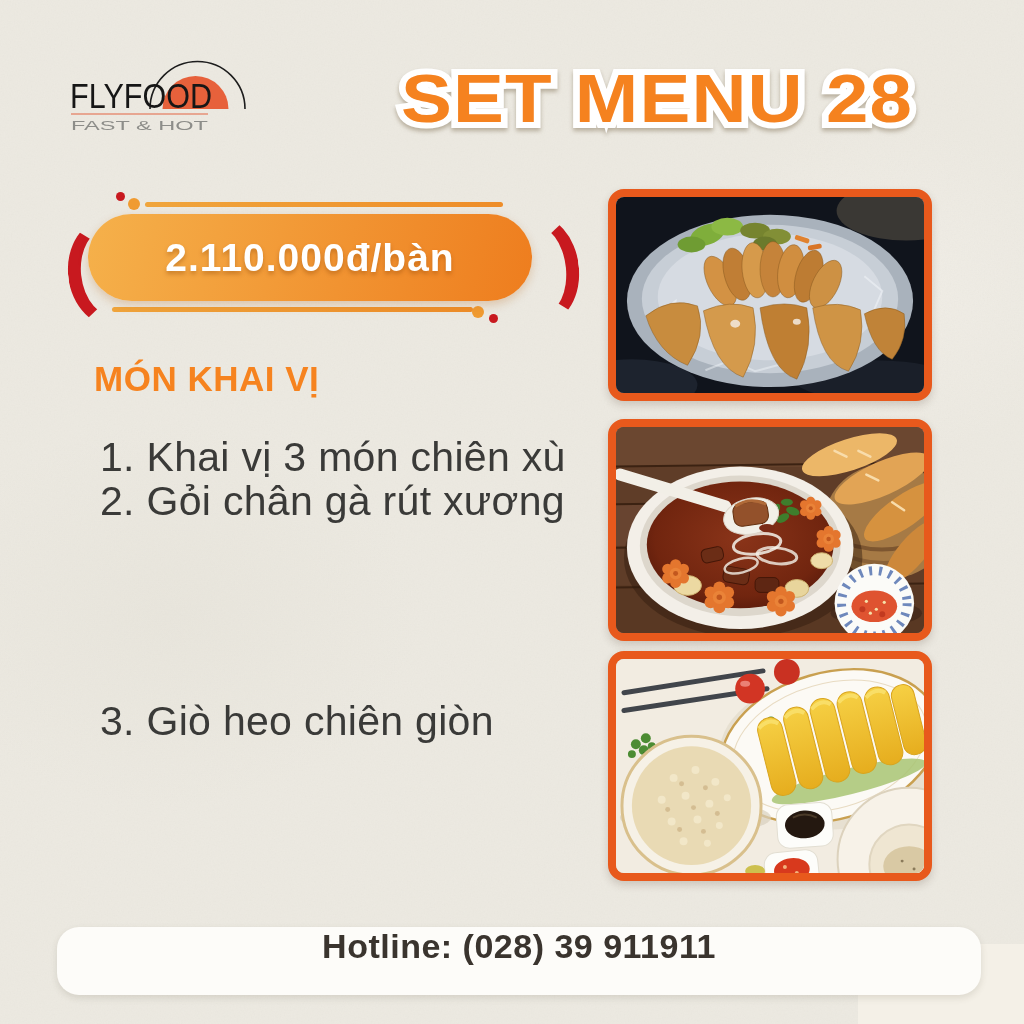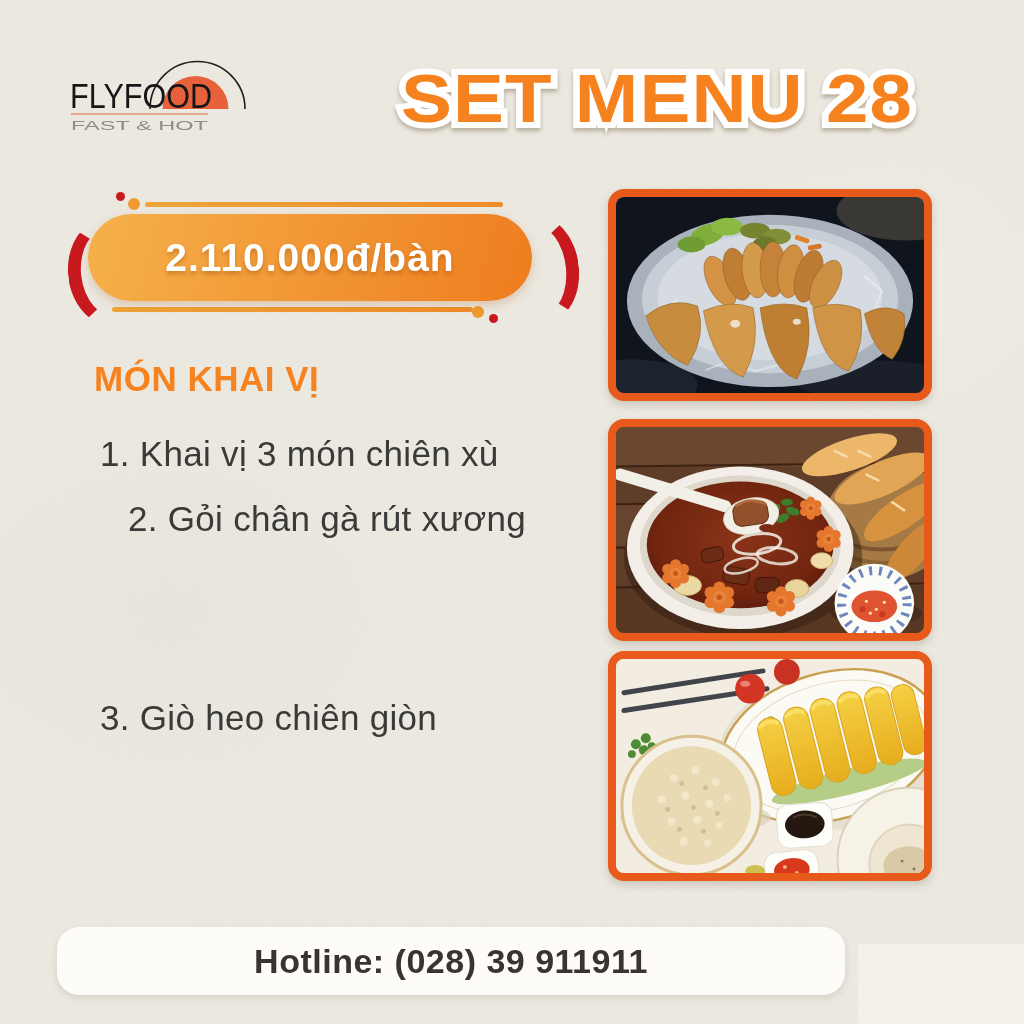--- a/index.html
+++ b/index.html
@@ -40,32 +40,32 @@
   .pill{position:absolute;left:88px;top:214px;width:444px;height:87px;border-radius:44px;
     background:linear-gradient(105deg,#f5b14b,#ee7d1e);
     box-shadow:0 4px 10px rgba(180,90,10,.25);
     display:flex;align-items:center;justify-content:center;}
   .pill span{color:#fff;font-weight:bold;font-size:39px;letter-spacing:1px;
     text-shadow:0 3px 4px rgba(130,60,0,.35);}
 
   .heading{position:absolute;left:94px;font-weight:bold;font-size:35px;line-height:1;
     color:#f6831f;letter-spacing:.5px;}
   .h1{top:361px;} .h2{top:615px;}
-  .item{position:absolute;left:100px;font-size:35px;line-height:1.15;color:#3a3a38;letter-spacing:.3px;}
-  .i1{top:434px;} .i2{top:499px;margin-left:28px;} .i3{top:698px;} .i4{top:742px;} .i5{top:798px;}
+  .item{position:absolute;left:100px;font-size:41px;line-height:1.15;color:#3a3a38;letter-spacing:.3px;}
+  .i1{top:434px;} .i2{top:478px;} .i3{top:698px;} .i4{top:742px;} .i5{top:798px;}
 
   .photo{position:absolute;left:608px;width:324px;margin:0;box-sizing:border-box;
     border:8px solid #e8591c;border-radius:16px;overflow:hidden;
     background:#ccc;box-shadow:0 4px 9px rgba(60,40,20,.18);}
   .p1{top:189px;height:212px;} .p2{top:419px;height:222px;} .p3{top:651px;height:230px;}
   .photo svg{display:block;width:100%;height:100%;}
 
-  .hotline{position:absolute;left:57px;top:927px;width:788px;height:68px;border-radius:22px;
+  .hotline{position:absolute;left:57px;top:927px;width:924px;height:68px;border-radius:22px;
     background:#fdfcf9;box-shadow:0 3px 7px rgba(80,70,50,.14);
-    display:flex;align-items:center;justify-content:center;}
+    display:flex;align-items:flex-start;justify-content:center;}
   .hotline span{font-weight:bold;font-size:34px;color:#3a342e;letter-spacing:.5px;}
 </style>
 </head>
 <body>
 
 <div class="poster">
 
   <svg class="texture" width="1024" height="1024">
     <filter id="grain">
       <feTurbulence type="fractalNoise" baseFrequency="0.7" numOctaves="3" seed="4"></feTurbulence>

